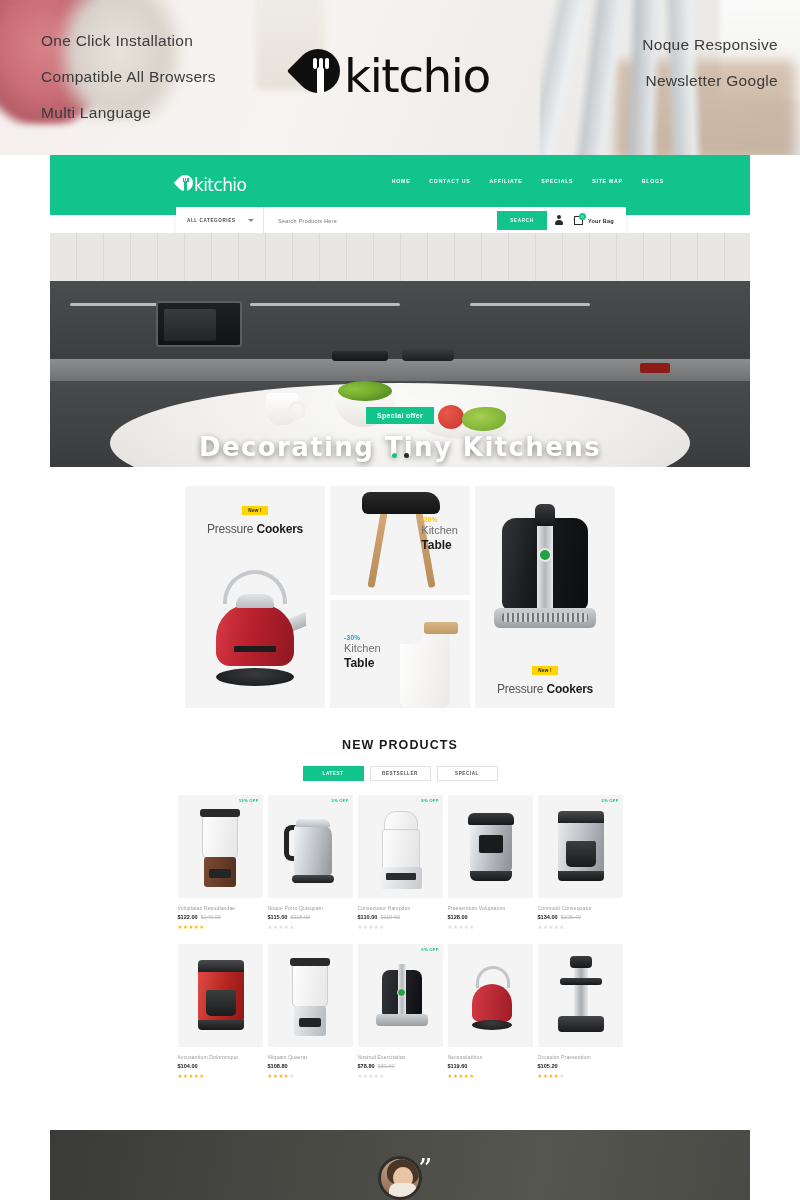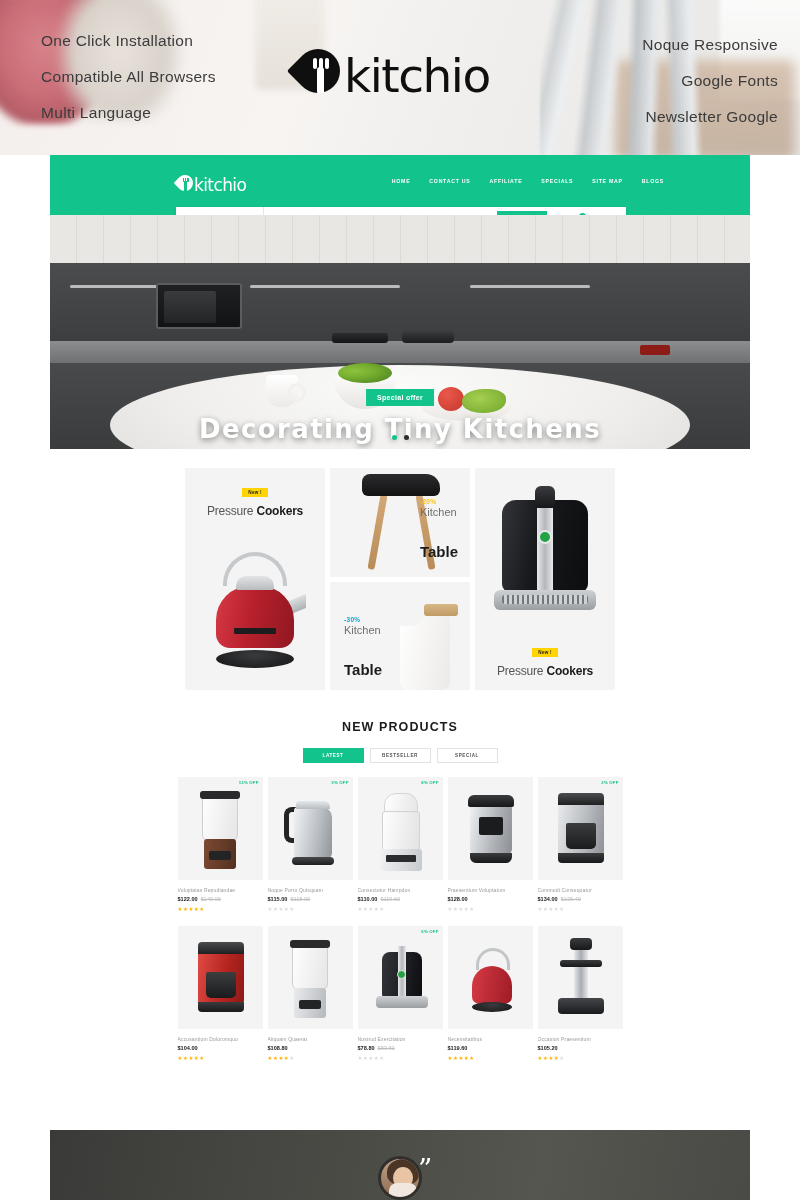--- a/index.html
+++ b/index.html
@@ -136,21 +136,21 @@
     position:absolute; left:0.5px; top:1px; width:5px;height:4px;
     border:1.2px solid #2b2b2b; border-bottom:0; border-right:0; transform:skewX(-12deg);
   }
   .bag-count{
     position:absolute; left:5px; top:-2px; width:7px;height:7px;border-radius:50%;
     background:#13c38c; color:#fff; font-size:4px; display:flex;align-items:center;justify-content:center;
   }
   .bag-label{ font-size:5.6px; color:#2b2b2b; font-weight:700; letter-spacing:.2px;}
 
   
-  .hero{ position:relative; height:234px; overflow:hidden; background:#2d2e30;}
+  .hero{ position:relative; height:234px; overflow:hidden; background:#2d2e30;margin-top:18px;}
   .hero-bg{
     position:absolute; inset:0;
     background:
       linear-gradient(180deg, rgba(255,255,255,.16) 0 30%, rgba(0,0,0,0) 30%),
       linear-gradient(#3a3b3d 0 54%, #cfc9c2 54% 60%, #e9e5e0 60% 100%);
   }
   .hero-tile{
     position:absolute; left:0; right:0; top:0; height:48px;
     background:
       repeating-linear-gradient(90deg,#e9e7e3 0 26px,#ddd9d4 26px 27px),
@@ -258,21 +258,21 @@
     padding:2px 6px; display:inline-block; letter-spacing:.2px;
   }
   .tag-off{ color:#ffc400; font-size:6.5px; font-weight:700; letter-spacing:.3px;}
   .tag-off.blue{ color:#18a0c8;}
   .pc-title{ font-size:12px; color:#555; font-weight:400; letter-spacing:-.2px;}
   .pc-title b{ color:#1b1b1b; font-weight:700;}
   .pc-top{ position:absolute; left:0;right:0; top:12px; text-align:center;}
   .pc-bottom{ position:absolute; left:0;right:0; bottom:12px; text-align:center;}
   .pc-side{ position:absolute; left:14px; top:34px; }
   .pc-side .line1{ font-size:11px; color:#6f6f6f; line-height:15px;}
-  .pc-side .line2{ font-size:15px; color:#1b1b1b; font-weight:700; line-height:15px;margin-top:24px;}
+  .pc-side .line2{ font-size:12px; color:#1b1b1b; font-weight:700; line-height:15px;}
 
   
   .art-kettle{ position:absolute; left:50%; transform:translateX(-50%); bottom:18px; width:110px;height:125px;}
   .art-kettle .body{
     position:absolute; left:16px; bottom:24px; width:78px;height:62px;
     background:linear-gradient(100deg,#d63a45 0%,#b8202c 45%,#8f1822 100%);
     border-radius:34px 34px 14px 14px;
   }
   .art-kettle .lid{
     position:absolute; left:36px; bottom:82px; width:38px;height:14px;
@@ -500,21 +500,20 @@
       <div class="tine t1"></div>
         <div class="tine t2"></div>
         <div class="tine t3"></div>
       <div class="stem"></div>
     </div>
     <div class="promo-logo-text">kitchio</div>
   </div>
 
   <div class="promo-right">
     <div class="promo-item">Noque Responsive</div>
-    <div class="promo-item">Google Fonts</div>
     <div class="promo-item">Newsletter Google</div>
   </div>
 </div>
 
 <div class="site">
 
   <div class="site-header">
     <div class="site-logo">
       <div class="site-logo-mark">
         <div class="drop"></div>

